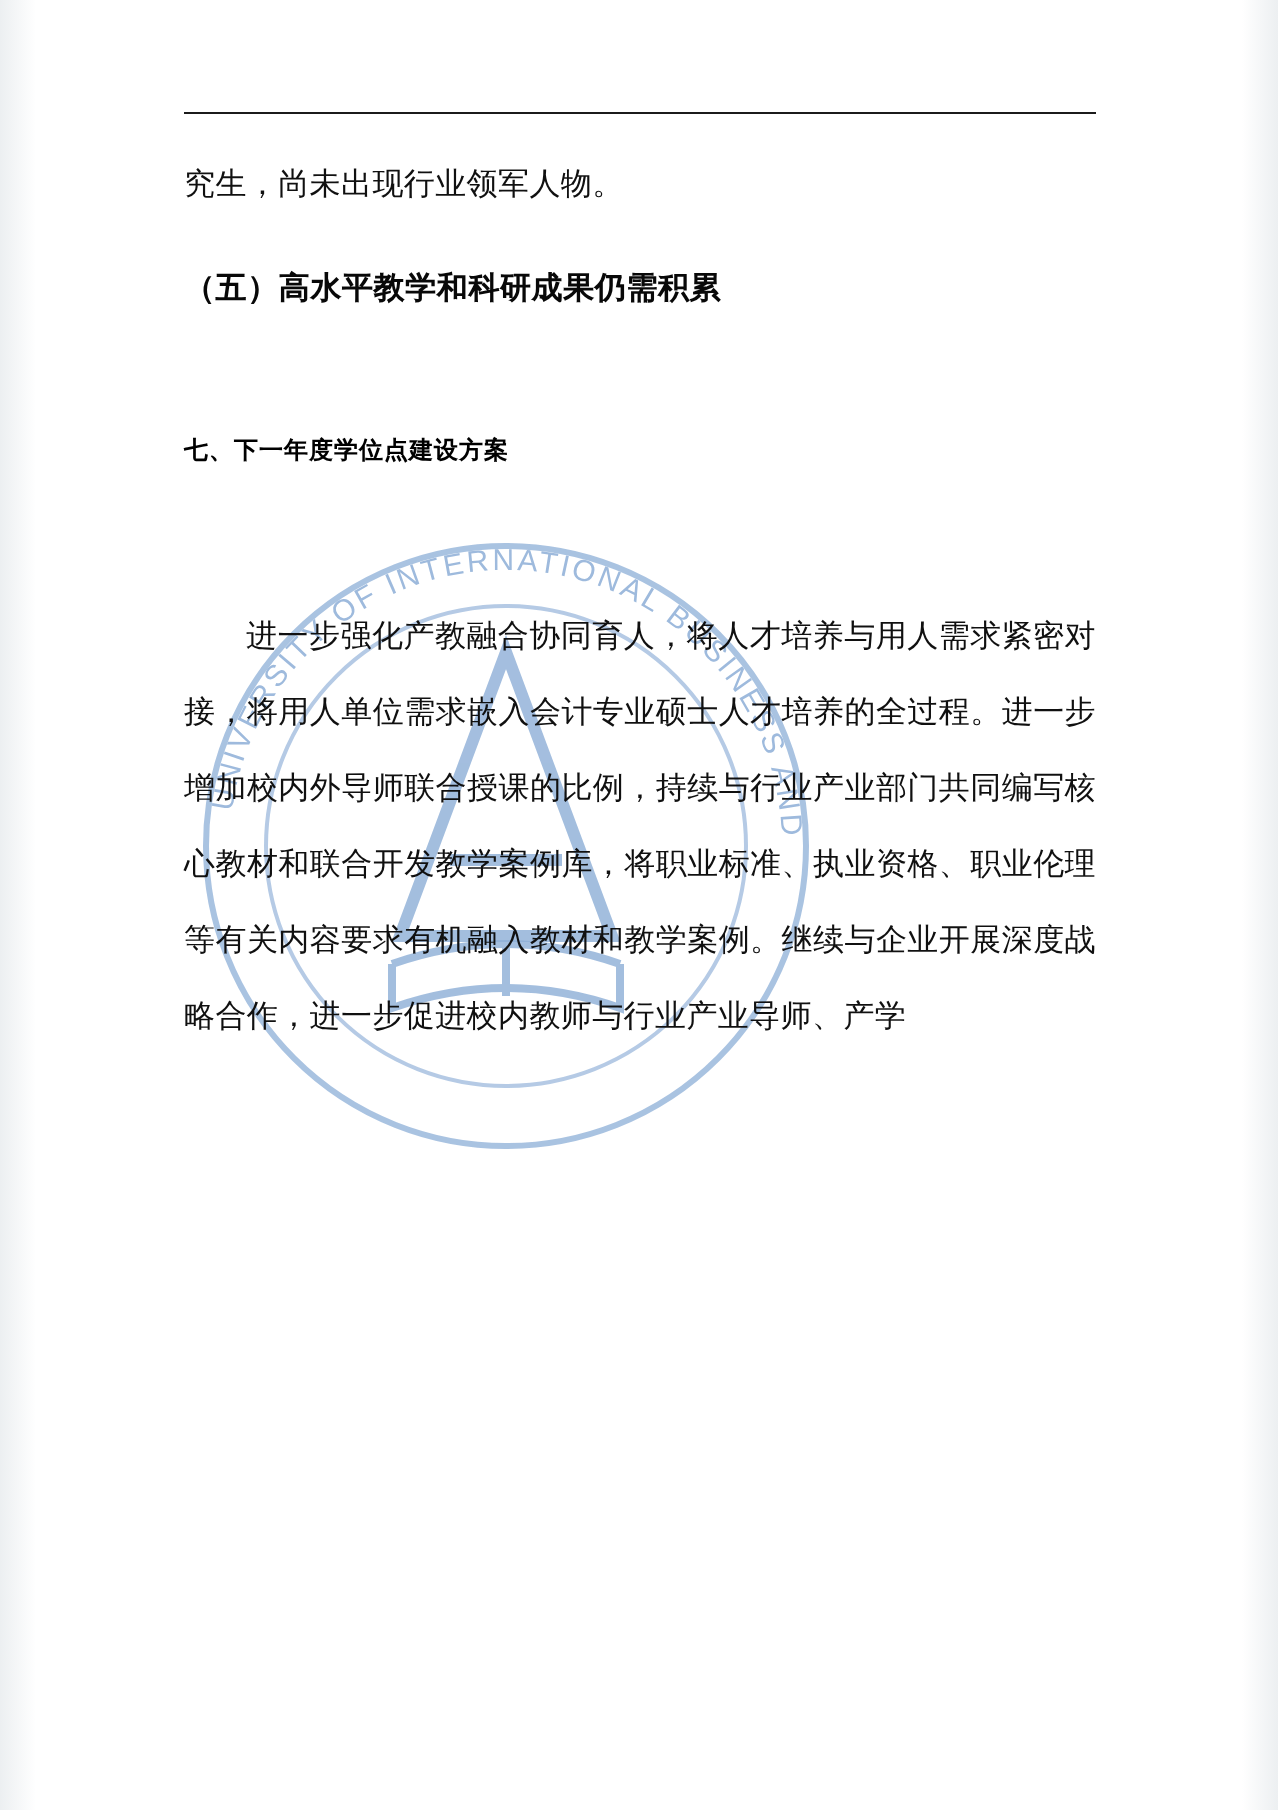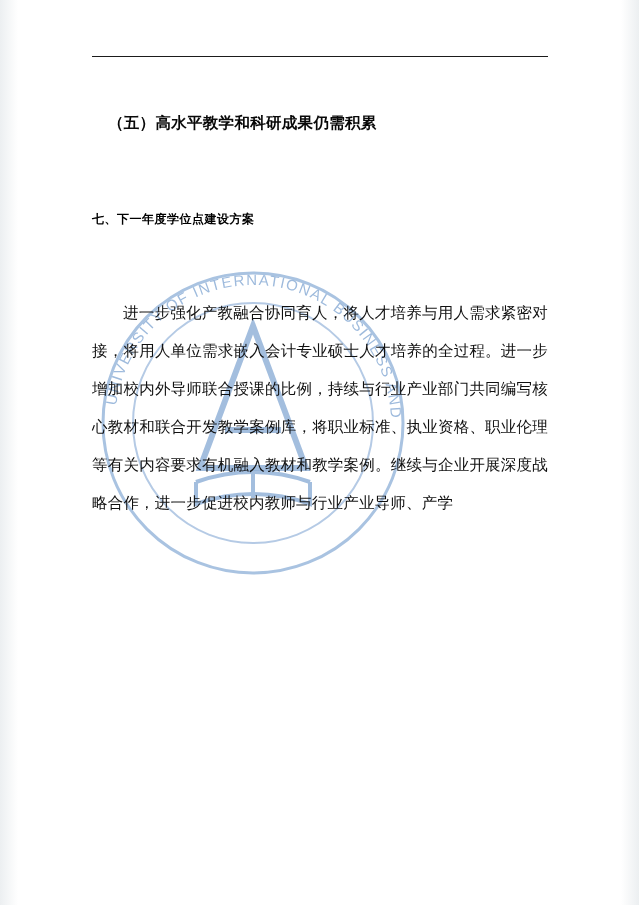--- a/index.html
+++ b/index.html
@@ -78,21 +78,21 @@
     font-size: 15.5px;
     line-height: 38px;
     text-align: justify;
     text-justify: inter-ideograph;
     letter-spacing: 0.2px;
   }
   p.indent2 {
     text-indent: 2em;
   }
   .h-sub {
-    margin: 16px;
+    margin: 0;
     font-weight: bold;
     font-size: 15.5px;
     line-height: 38px;
     color: #080808;
     letter-spacing: 0.3px;
   }
   .h-main {
     margin: 0;
     font-weight: bold;
     font-size: 12px;
@@ -142,20 +142,21 @@
         <textPath href="#ringTop" startOffset="4%">UNIVERSITY OF INTERNATIONAL BUSINESS AND ECONOMICS SCHOOL OF ACCOUN</textPath>
       </text>
     </svg>
   </div>
 
   <div class="content">
     <div class="top-rule"></div>
 
     <div class="body-col">
 
+      <p>究生，尚未出现行业领军人物。</p>
 
       <div class="gap-sm"></div>
 
       <h3 class="h-sub">（五）高水平教学和科研成果仍需积累</h3>
 
       <div class="gap-sm"></div>
 
 
       <div class="gap-lg"></div>
 

